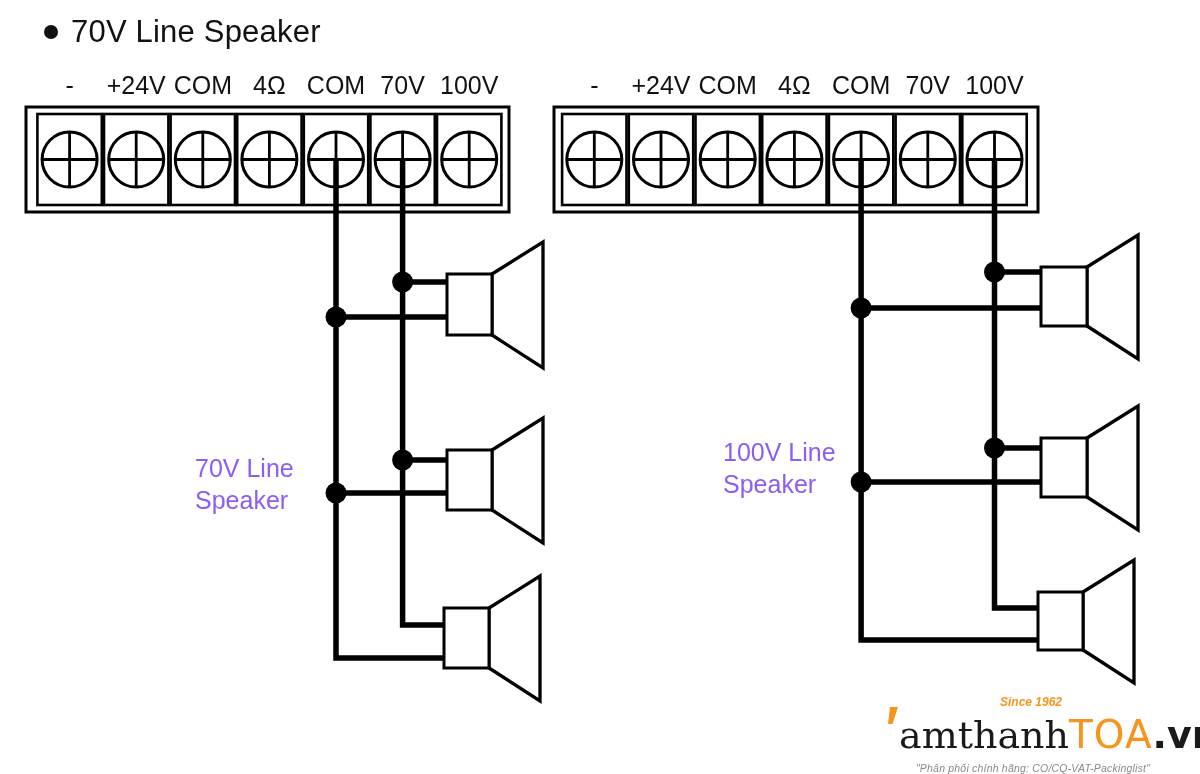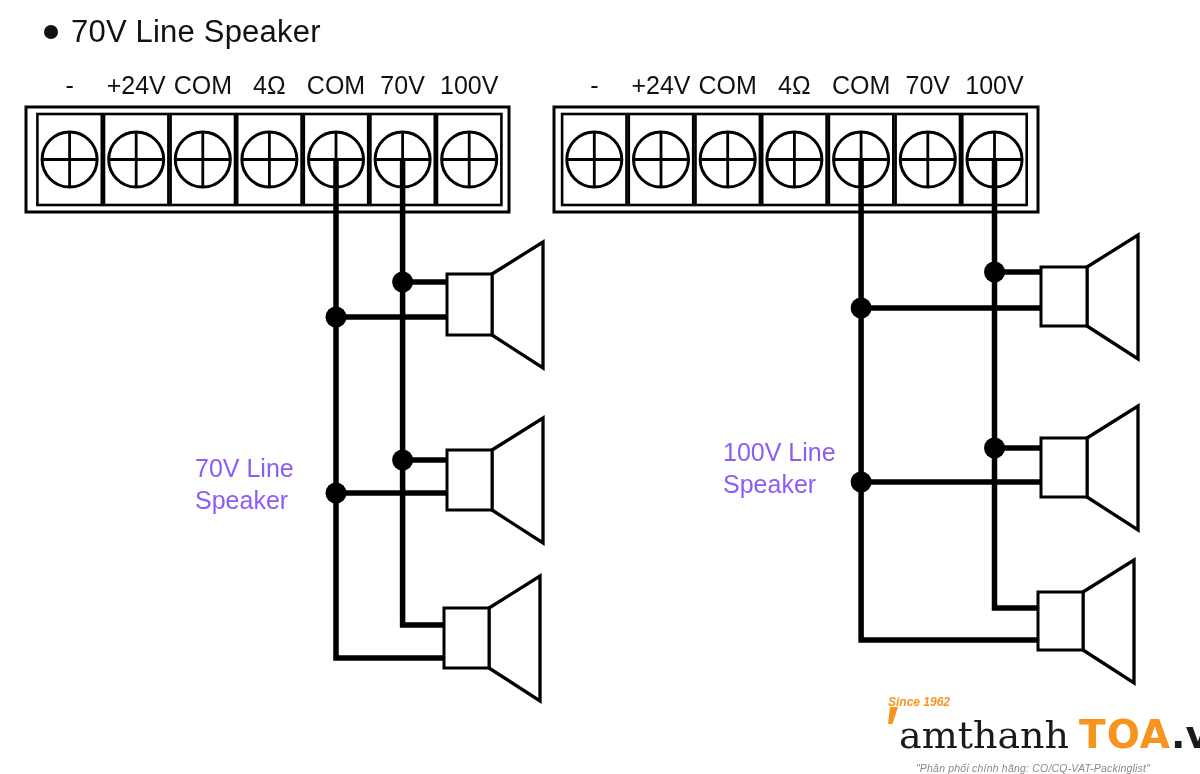--- a/index.html
+++ b/index.html
@@ -5,27 +5,27 @@
   html,body{margin:0;padding:0;background:#fff;}
   .stage{position:relative;width:1200px;height:774px;background:#fff;
          font-family:"Liberation Sans",sans-serif;overflow:hidden;}
   .stage svg{position:absolute;left:0;top:0;}
   .dg-title{position:absolute;display:flex;align-items:center;color:#111;
             font-size:31px;letter-spacing:0.2px;white-space:nowrap;justify-content:space-between;}
   .bullet{display:inline-block;width:14px;height:14px;border-radius:50%;
           background:#111;margin-right:13px;}
   .wire-label{position:absolute;color:#8b5cf6;font-size:25px;line-height:32px;white-space:nowrap;}
   .logo{position:absolute;right:12px;top:696px;width:300px;}
-  .logo-since{text-align:left;padding-right:14px;font-size:12px;font-weight:bold;
+  .logo-since{text-align:center;padding-right:14px;font-size:12px;font-weight:bold;
               font-style:italic;line-height:12px;}
   .logo-row{text-align:right;white-space:nowrap;line-height:34px;margin-top:-1px;}
   .logo-accent{display:inline-block;width:10px;height:17px;vertical-align:24px;
                margin-right:1px;clip-path:polygon(20% 0,100% 0,45% 100%,0 100%);}
   .logo-main{font-family:"DejaVu Serif",serif;font-weight:normal;font-size:38px;color:#1a1a1a;}
-  .logo-toa{font-family:"DejaVu Sans",sans-serif;font-weight:bold;font-size:39px;letter-spacing:1px;margin-left:10px;}
+  .logo-toa{font-family:"DejaVu Sans",sans-serif;font-weight:normal;font-size:39px;letter-spacing:1px;}
   .logo-vn{font-family:"DejaVu Sans",sans-serif;font-weight:bold;font-size:38px;color:#1a1a1a;}
   .logo-tagline{text-align:center;font-size:10.5px;font-style:italic;margin-top:2px;
                 padding-right:10px;letter-spacing:0.2px;}
 </style>
 </head>
 <body>
 
 <div class="stage">
 
   <svg id="dsvg" width="1200" height="774" viewBox="0 0 1200 774">

